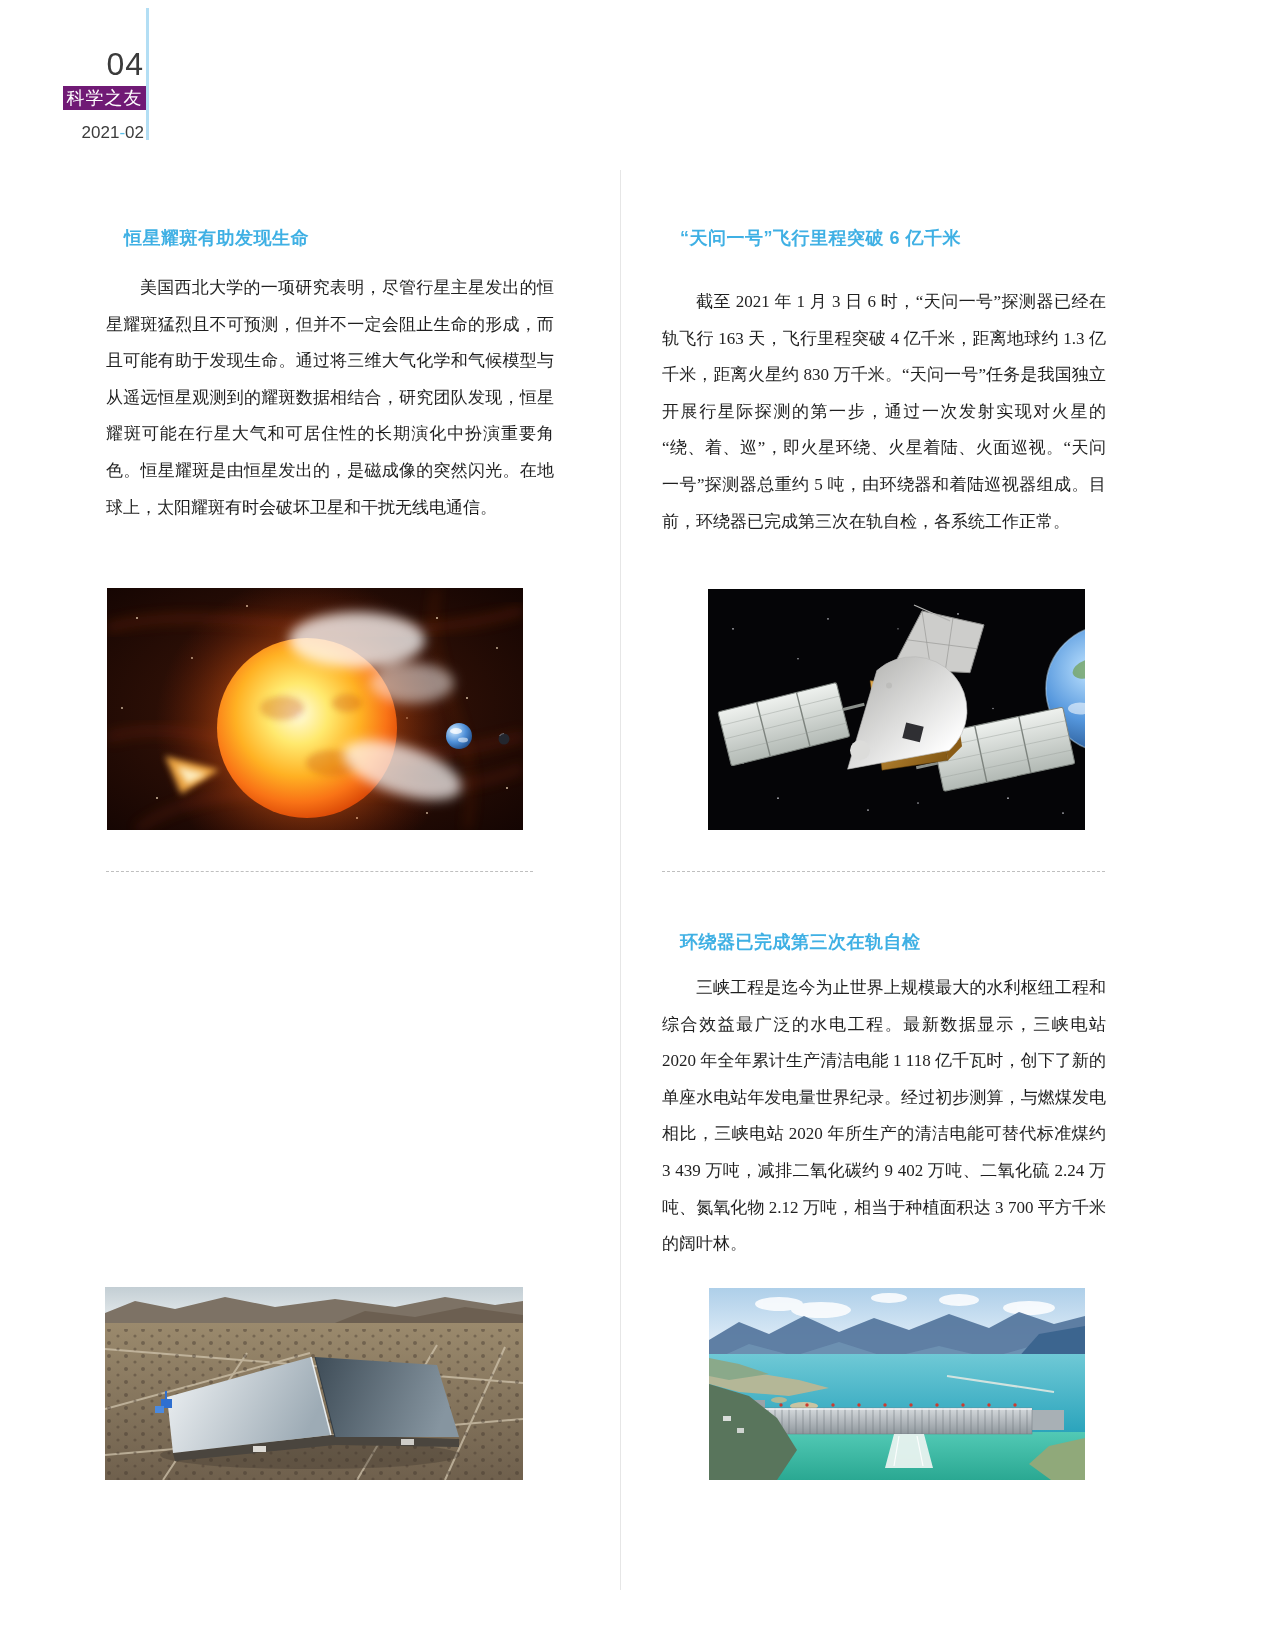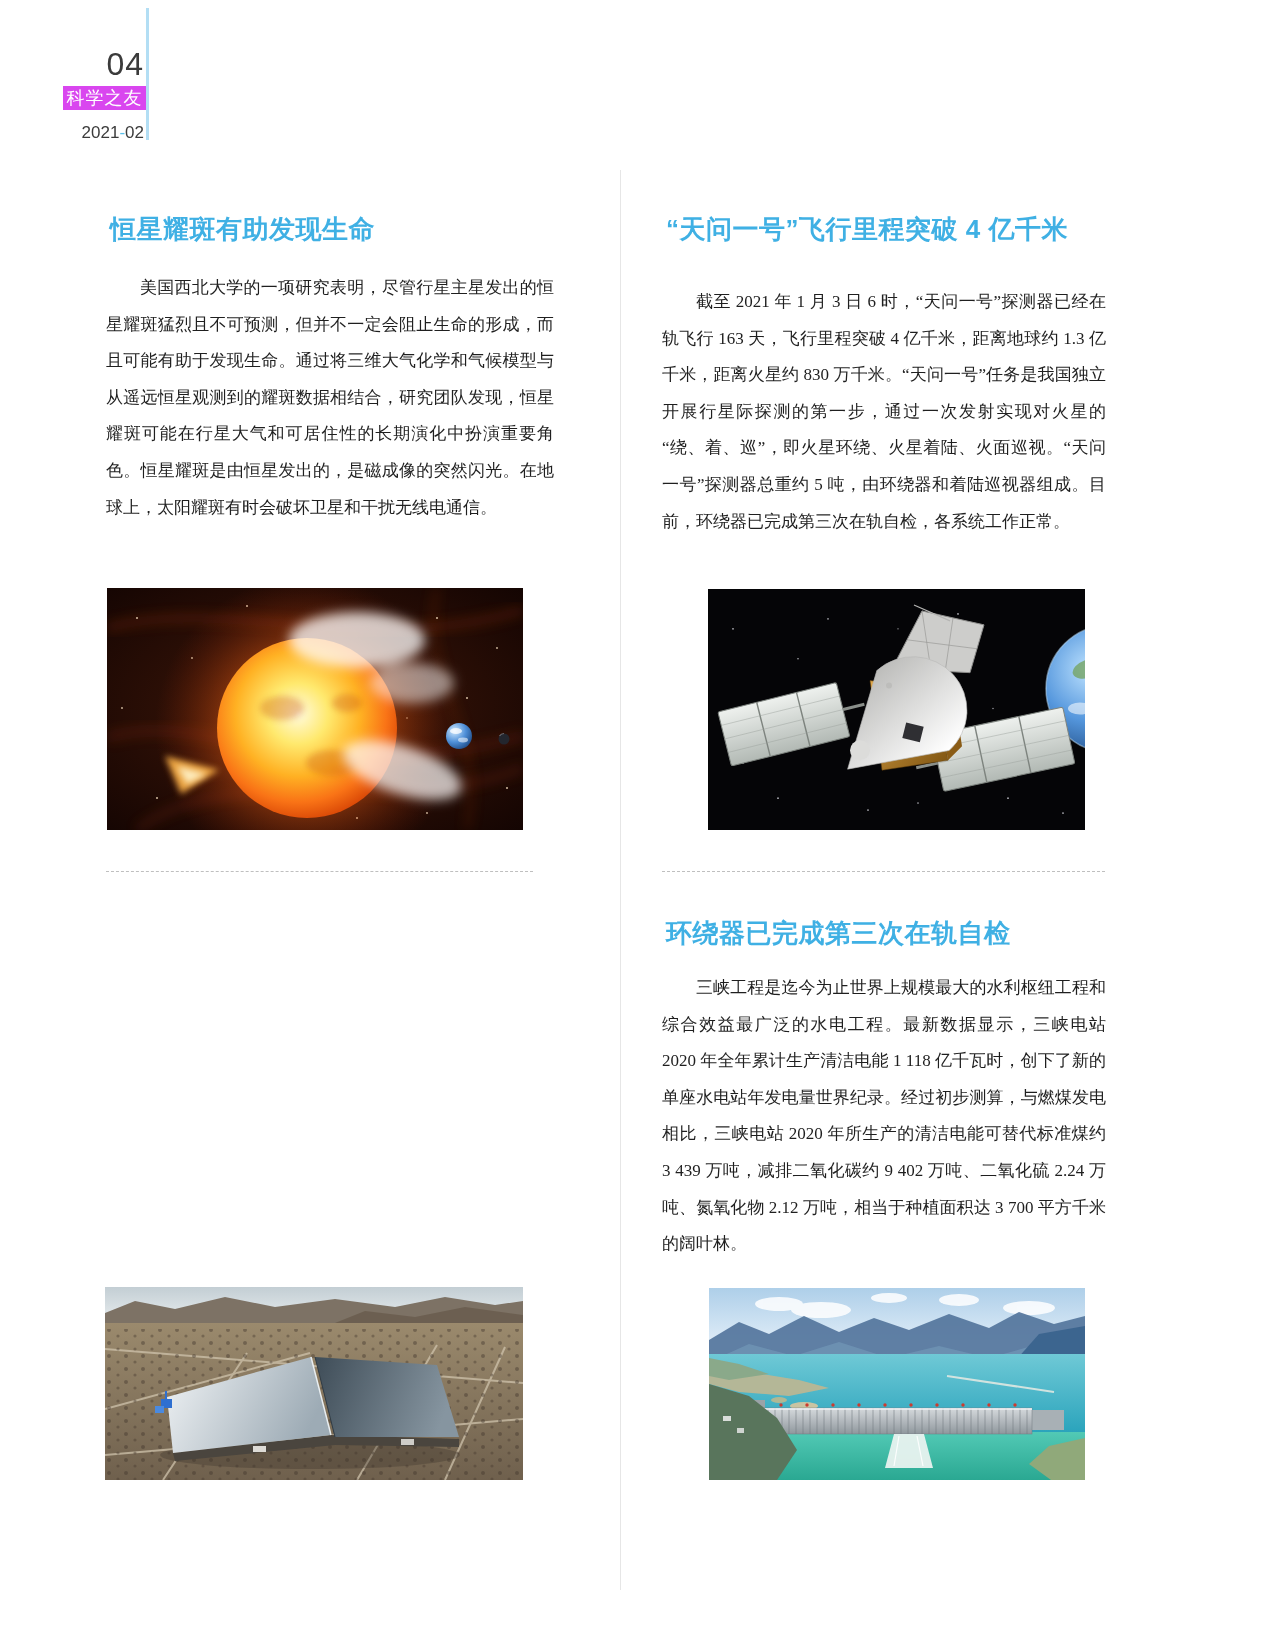--- a/index.html
+++ b/index.html
@@ -9,38 +9,38 @@
   }
   
   .header-num{
     position:absolute;left:58px;top:46px;width:86px;text-align:right;
     font-family:"Liberation Sans","DejaVu Sans",sans-serif;
     font-size:32px;color:#3b3b3b;letter-spacing:1px;
   }
   .header-rule{position:absolute;left:146px;top:8px;width:3px;height:132px;background:#b3def4;}
   .header-badge{
     position:absolute;left:63px;top:86px;width:83px;height:24px;line-height:24px;
-    background:#d946ef;color:#ffffff;text-align:center;
+    background:#701a75;color:#ffffff;text-align:center;
     font-family:"Liberation Sans","DejaVu Sans",sans-serif;font-size:18px;letter-spacing:1px;
   }
   .header-issue{
     position:absolute;left:58px;top:113px;width:86px;text-align:right;
     font-family:"Liberation Sans","DejaVu Sans",sans-serif;font-size:17px;color:#3b3b3b;margin-top:10px;
   }
   .header-issue .sep{color:#5bc0ea;}
   
   .col-divider{position:absolute;left:620px;top:170px;width:1px;height:1420px;background:#e6e6e6;}
   .dash-divider{position:absolute;border-top:1px dashed #bfbfbf;height:0;}
   .dash-left{left:106px;top:871px;width:427px;}
   .dash-right{left:662px;top:871px;width:443px;}
   
   .article-title{
-    position:absolute;margin:4px;
+    position:absolute;margin:18px;
     font-family:"Liberation Sans","DejaVu Sans",sans-serif;
-    font-size:26px;font-weight:bold;color:#3fb0e4;letter-spacing:0.5px;white-space:nowrap;
+    font-size:18px;font-weight:bold;color:#3fb0e4;letter-spacing:0.5px;white-space:nowrap;
   }
   .article-body{
     position:absolute;margin:0;font-size:17px;line-height:36.6px;
     text-align:justify;text-indent:2em;color:#1f1f1f;
   }
   .t1{left:106px;top:208px;}
   .b1{left:106px;top:270px;width:448px;}
   .t2{left:662px;top:208px;}
   .b2{left:662px;top:284px;width:444px;}
   .t3{left:106px;top:912px;}
@@ -137,21 +137,21 @@
       <path d="M58,168 L112,182 L74,206 Z" fill="#ffb347" opacity="0.9" filter="url(#s1blur2)"></path>
       <path d="M70,178 L100,186 L80,196 Z" fill="#fff3c9" opacity="0.9" filter="url(#s1blur2)"></path>
       <circle cx="352" cy="148" r="13" fill="url(#s1earth)"></circle>
       <ellipse cx="349" cy="143" rx="6" ry="3" fill="#ffffff" opacity="0.75"></ellipse>
       <ellipse cx="356" cy="152" rx="5" ry="2.4" fill="#ffffff" opacity="0.55"></ellipse>
       <circle cx="397" cy="151" r="5.5" fill="#23262e"></circle>
       <path d="M392.5,148 A5.5,5.5 0 0 1 397,145.5" stroke="#8a8f98" stroke-width="1.2" fill="none" opacity="0.7"></path>
     </svg>
   </div>
 
-  <h2 class="article-title t2">“天问一号”飞行里程突破 4 亿千米</h2>
+  <h2 class="article-title t2">“天问一号”飞行里程突破 6 亿千米</h2>
   <p class="article-body b2">截至 2021 年 1 月 3 日 6 时，“天问一号”探测器已经在轨飞行 163 天，飞行里程突破 4 亿千米，距离地球约 1.3 亿千米，距离火星约 830 万千米。“天问一号”任务是我国独立开展行星际探测的第一步，通过一次发射实现对火星的“绕、着、巡”，即火星环绕、火星着陆、火面巡视。“天问一号”探测器总重约 5 吨，由环绕器和着陆巡视器组成。目前，环绕器已完成第三次在轨自检，各系统工作正常。</p>
   <div class="fig f2" role="img" aria-label="“天问一号”探测器飞行示意图">
     <svg viewBox="0 0 377 242" preserveAspectRatio="none" aria-hidden="true">
       <defs>
         <radialGradient id="s2earth" cx="35%" cy="35%" r="80%">
           <stop offset="0%" stop-color="#bfe3ff"></stop>
             <stop offset="50%" stop-color="#5597dd"></stop>
             <stop offset="100%" stop-color="#173f75"></stop>
         </radialGradient>
         <linearGradient id="s2panel" x1="0" y1="0" x2="0" y2="1">

